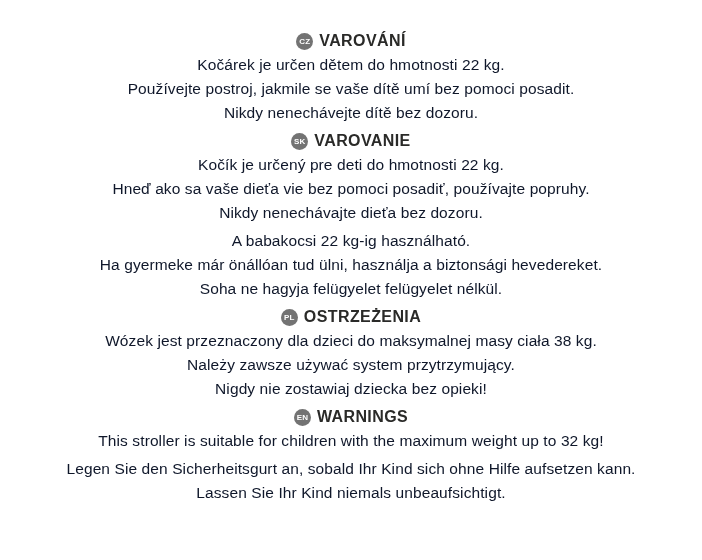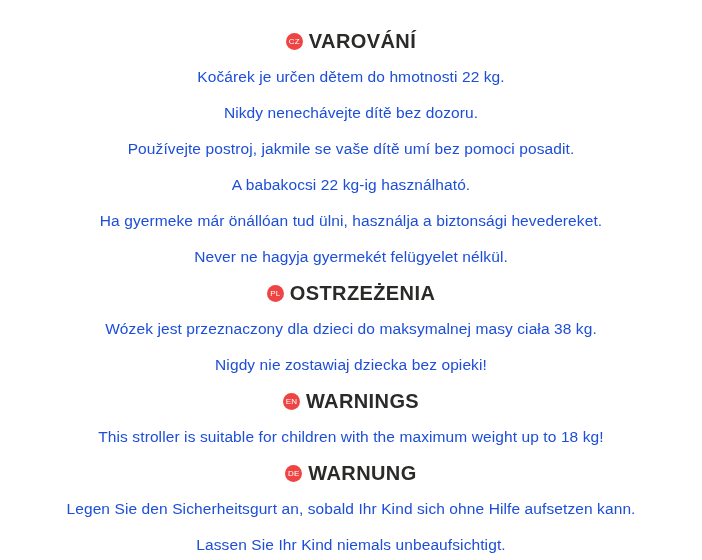--- a/index.html
+++ b/index.html
@@ -32,83 +32,89 @@
     margin-bottom: 3px;
     height: 20px;
   }
   .lang-badge {
     display: inline-flex;
     align-items: center;
     justify-content: center;
     width: 17px;
     height: 17px;
     border-radius: 50%;
-    background: #ef4444;
+    background: #737373;
     color: #ffffff;
     font-size: 8px;
-    font-weight: 400;
+    font-weight: 700;
     letter-spacing: 0.2px;
     flex: 0 0 auto;
   }
   .section-title {
     font-weight: 700;
-    font-size: 20px;
+    font-size: 16px;
     color: #2a2a28;
     letter-spacing: 0.4px;
   }
   .warning-line {
-    margin: 16px;
+    margin: 4px;
     font-size: 15.5px;
     line-height: 20px;
-    color: #1d4ed8;
+    color: #0f172a;
     letter-spacing: 0.1px;
     white-space: nowrap;
   }
 </style>
 </head>
 <body>
 
 <div class="page">
 
   <section class="warning-section">
     <div class="heading-row">
       <span class="lang-badge">CZ</span>
       <span class="section-title">VAROVÁNÍ</span>
     </div>
     <p class="warning-line">Kočárek je určen dětem do hmotnosti 22 kg.</p>
+    <p class="warning-line">Používejte postroj, jakmile se vaše dítě umí bez pomoci posadit.</p>
     <p class="warning-line">Nikdy nenechávejte dítě bez dozoru.</p>
-    <p class="warning-line">Používejte postroj, jakmile se vaše dítě umí bez pomoci posadit.</p>
   </section>
 
+  <section class="warning-section">
+    <div class="heading-row">
+      <span class="lang-badge">SK</span>
+      <span class="section-title">VAROVANIE</span>
+    </div>
+    <p class="warning-line">Kočík je určený pre deti do hmotnosti 22 kg.</p>
+    <p class="warning-line">Hneď ako sa vaše dieťa vie bez pomoci posadiť, používajte popruhy.</p>
+    <p class="warning-line">Nikdy nenechávajte dieťa bez dozoru.</p>
+  </section>
 
   <section class="warning-section">
     <p class="warning-line">A babakocsi 22 kg-ig használható.</p>
     <p class="warning-line">Ha gyermeke már önállóan tud ülni, használja a biztonsági hevedereket.</p>
-    <p class="warning-line">Never ne hagyja gyermekét felügyelet nélkül.</p>
+    <p class="warning-line">Soha ne hagyja felügyelet felügyelet nélkül.</p>
   </section>
 
   <section class="warning-section">
     <div class="heading-row">
       <span class="lang-badge">PL</span>
       <span class="section-title">OSTRZEŻENIA</span>
     </div>
     <p class="warning-line">Wózek jest przeznaczony dla dzieci do maksymalnej masy ciała 38 kg.</p>
+    <p class="warning-line">Należy zawsze używać system przytrzymujący.</p>
     <p class="warning-line">Nigdy nie zostawiaj dziecka bez opieki!</p>
   </section>
 
   <section class="warning-section">
     <div class="heading-row">
       <span class="lang-badge">EN</span>
       <span class="section-title">WARNINGS</span>
     </div>
-    <p class="warning-line">This stroller is suitable for children with the maximum weight up to 18 kg!</p>
+    <p class="warning-line">This stroller is suitable for children with the maximum weight up to 32 kg!</p>
   </section>
 
   <section class="warning-section">
-    <div class="heading-row">
-      <span class="lang-badge">DE</span>
-      <span class="section-title">WARNUNG</span>
-    </div>
     <p class="warning-line">Legen Sie den Sicherheitsgurt an, sobald Ihr Kind sich ohne Hilfe aufsetzen kann.</p>
     <p class="warning-line">Lassen Sie Ihr Kind niemals unbeaufsichtigt.</p>
   </section>
 
 </div>
 
 </body></html>

